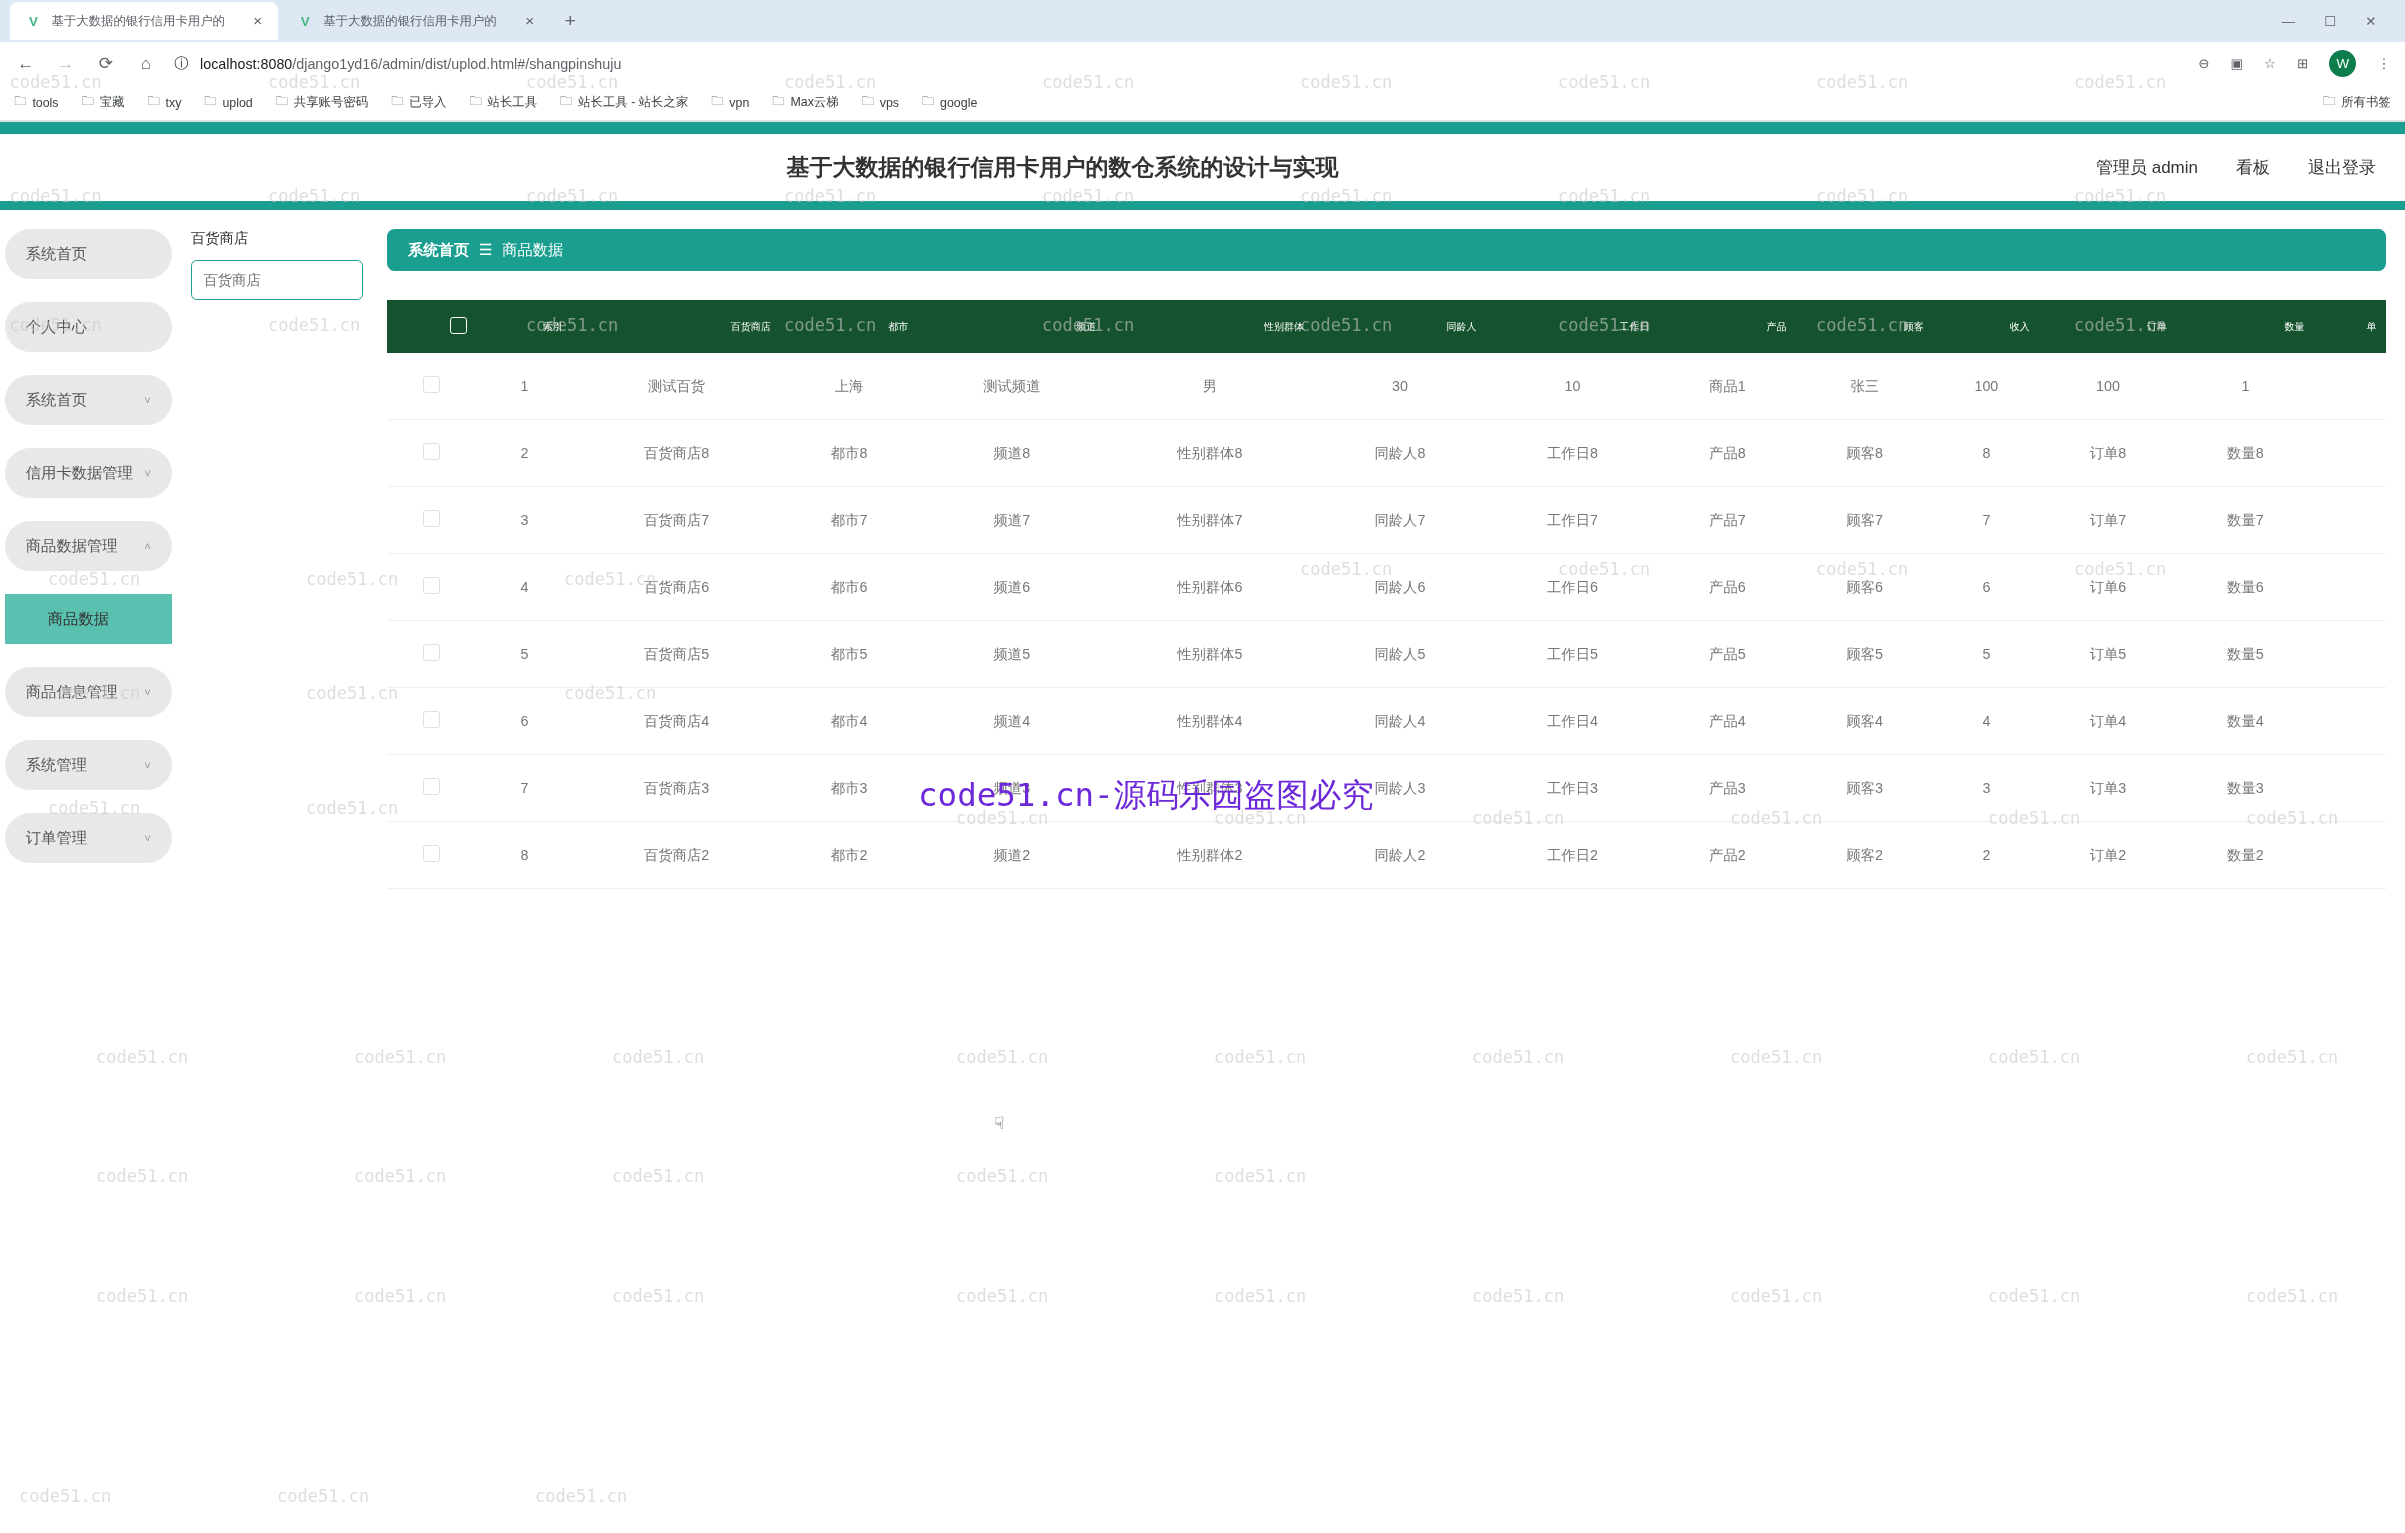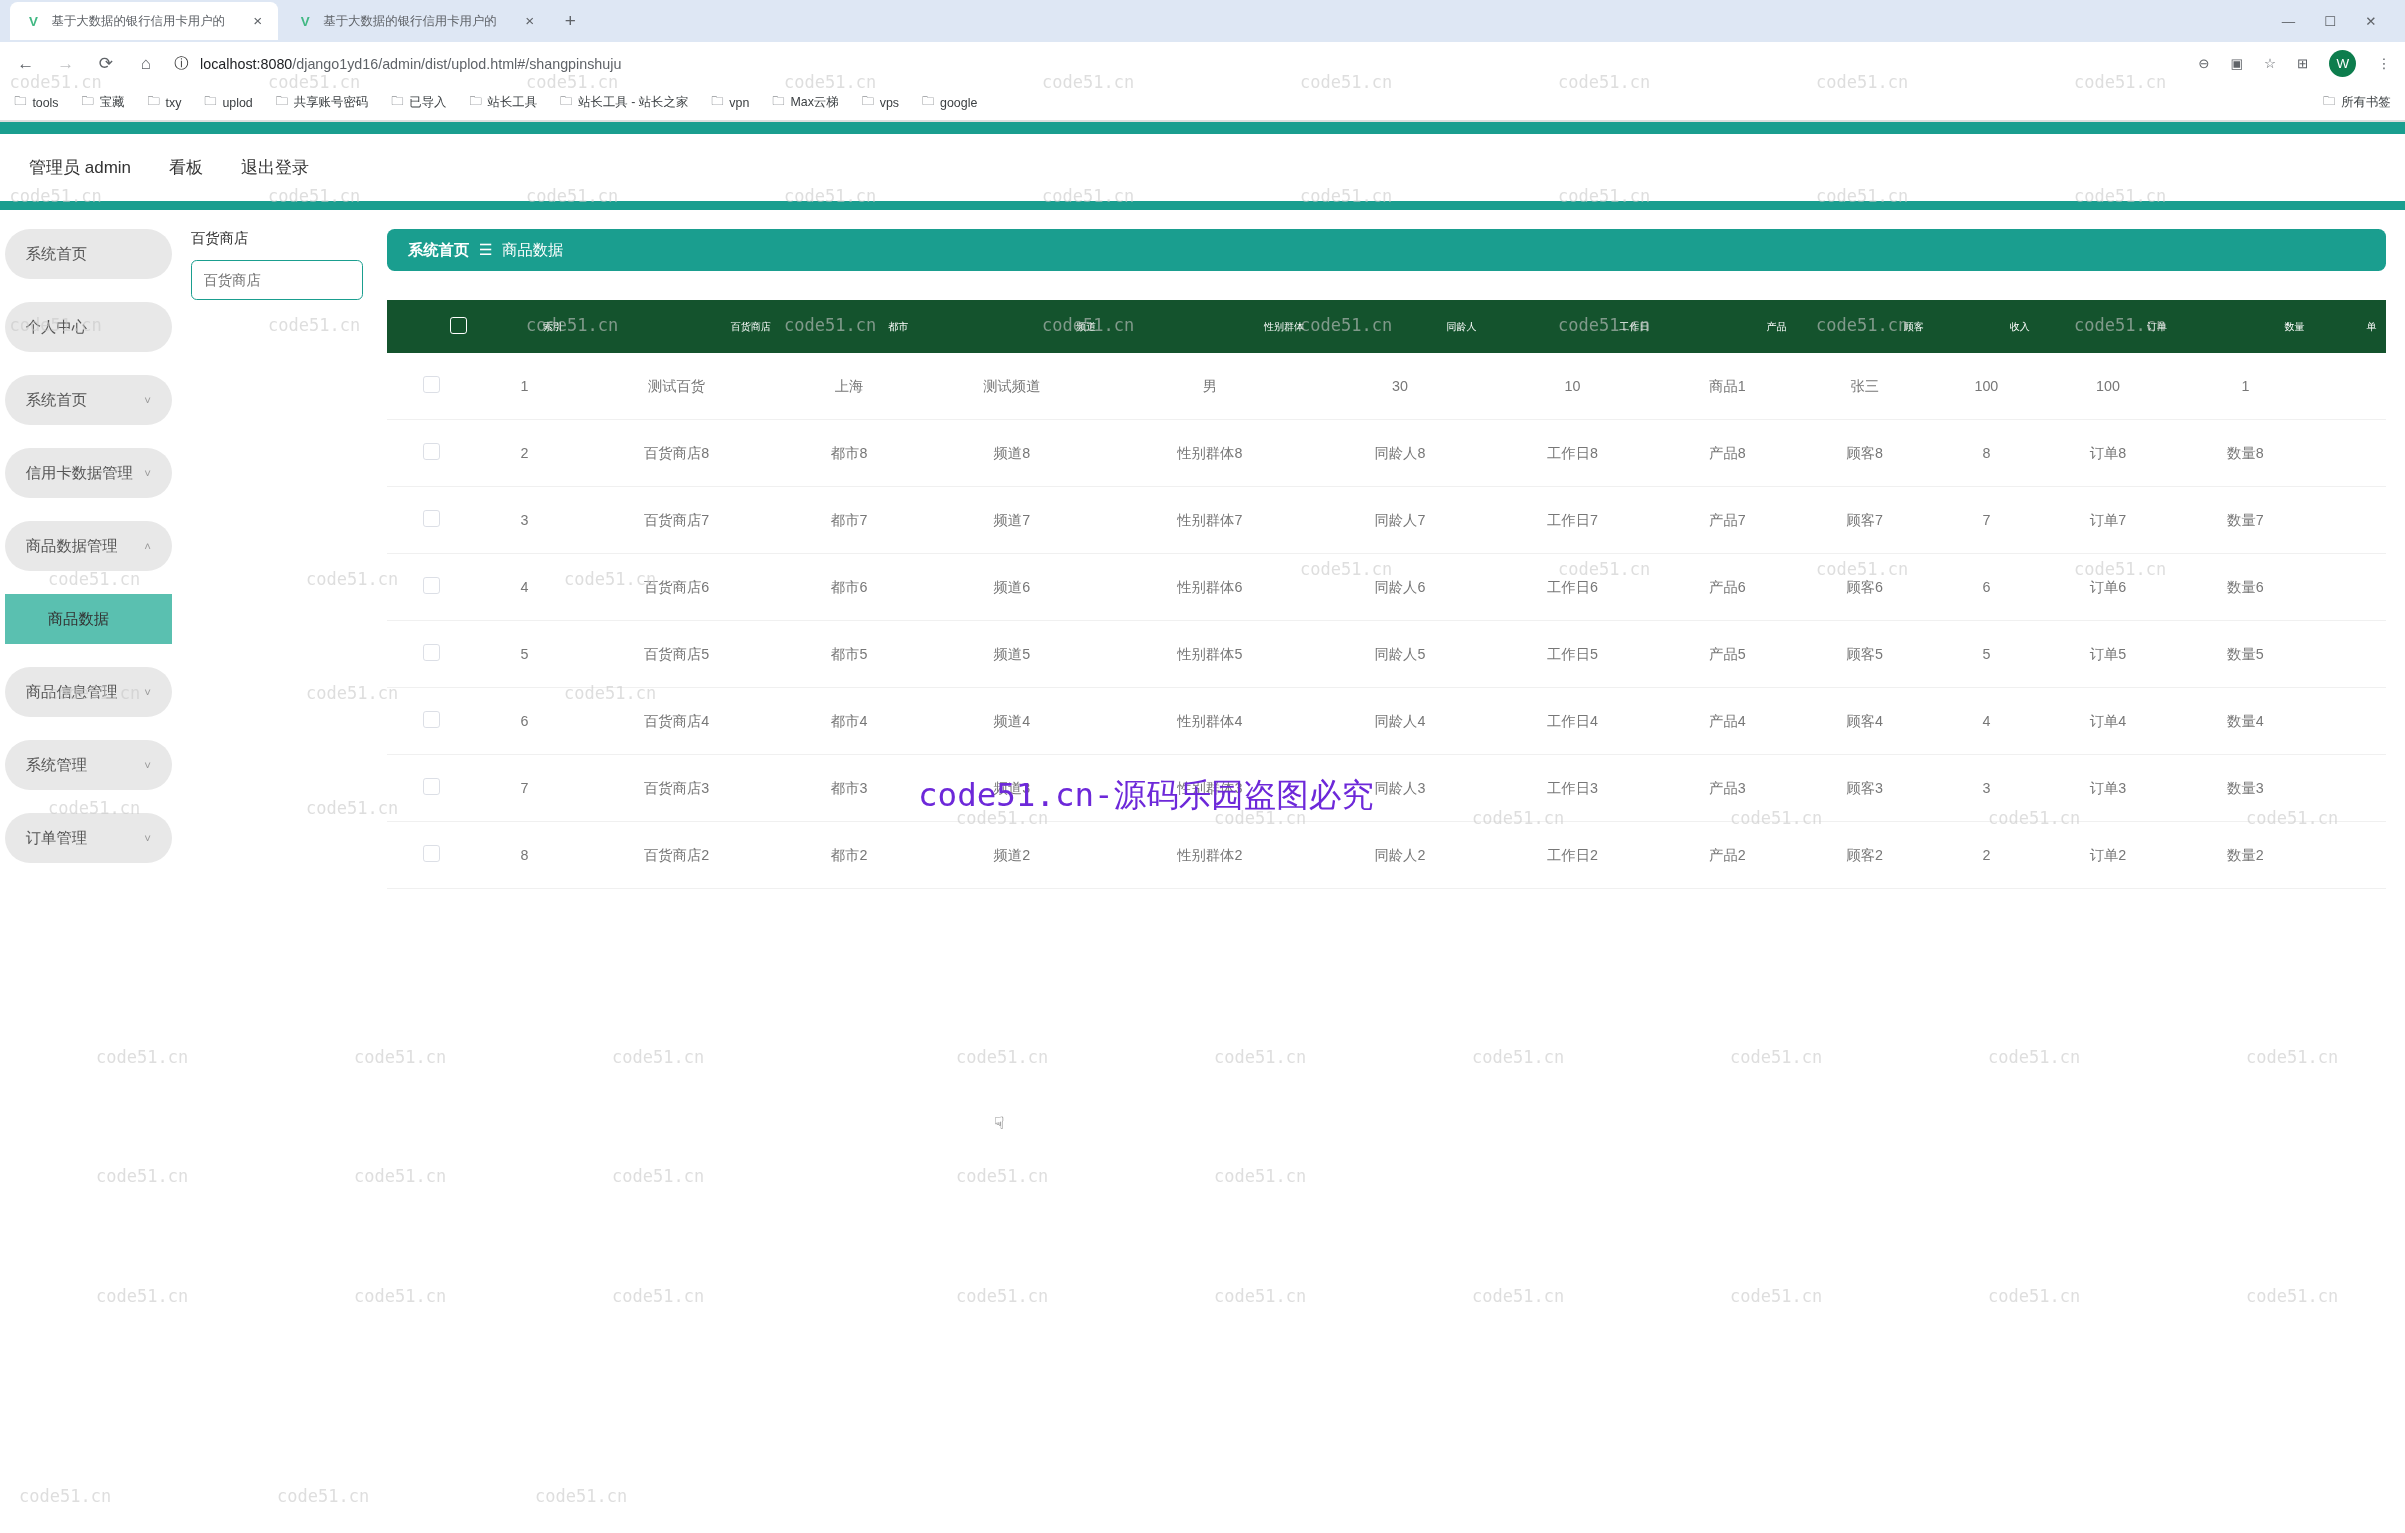--- a/index.html
+++ b/index.html
@@ -152,20 +152,21 @@
     <div class="bookmark bookmarks-right">
       <span class="folder-icon">🗀</span>
       <span>所有书签</span>
     </div>
   </div>
 </div>
 
 <div class="app">
   <div class="app-top-bar"></div>
   <div class="app-header">
+    <div class="app-title">基于大数据的银行信用卡用户的数仓系统的设计与实现</div>
     <div class="header-right">
       <span class="header-link">管理员 admin</span>
       <span class="header-link">看板</span>
       <span class="header-link">退出登录</span>
     </div>
   </div>
   <div class="app-divider"></div>
   <div class="app-body">
     <div class="sidebar" id="sidebar">
         <div class="side-item">

